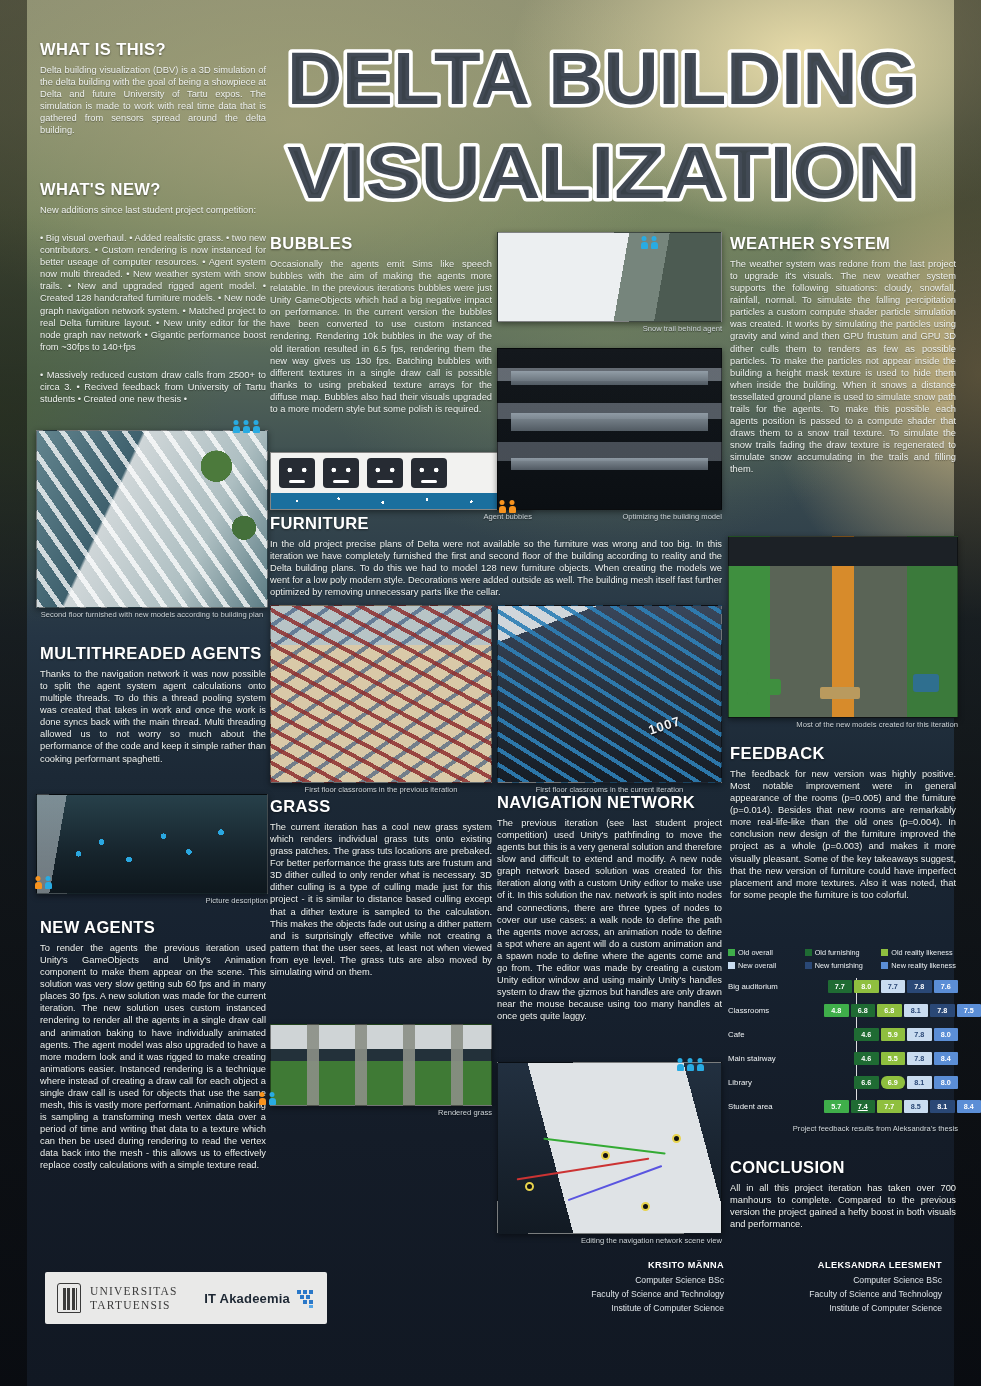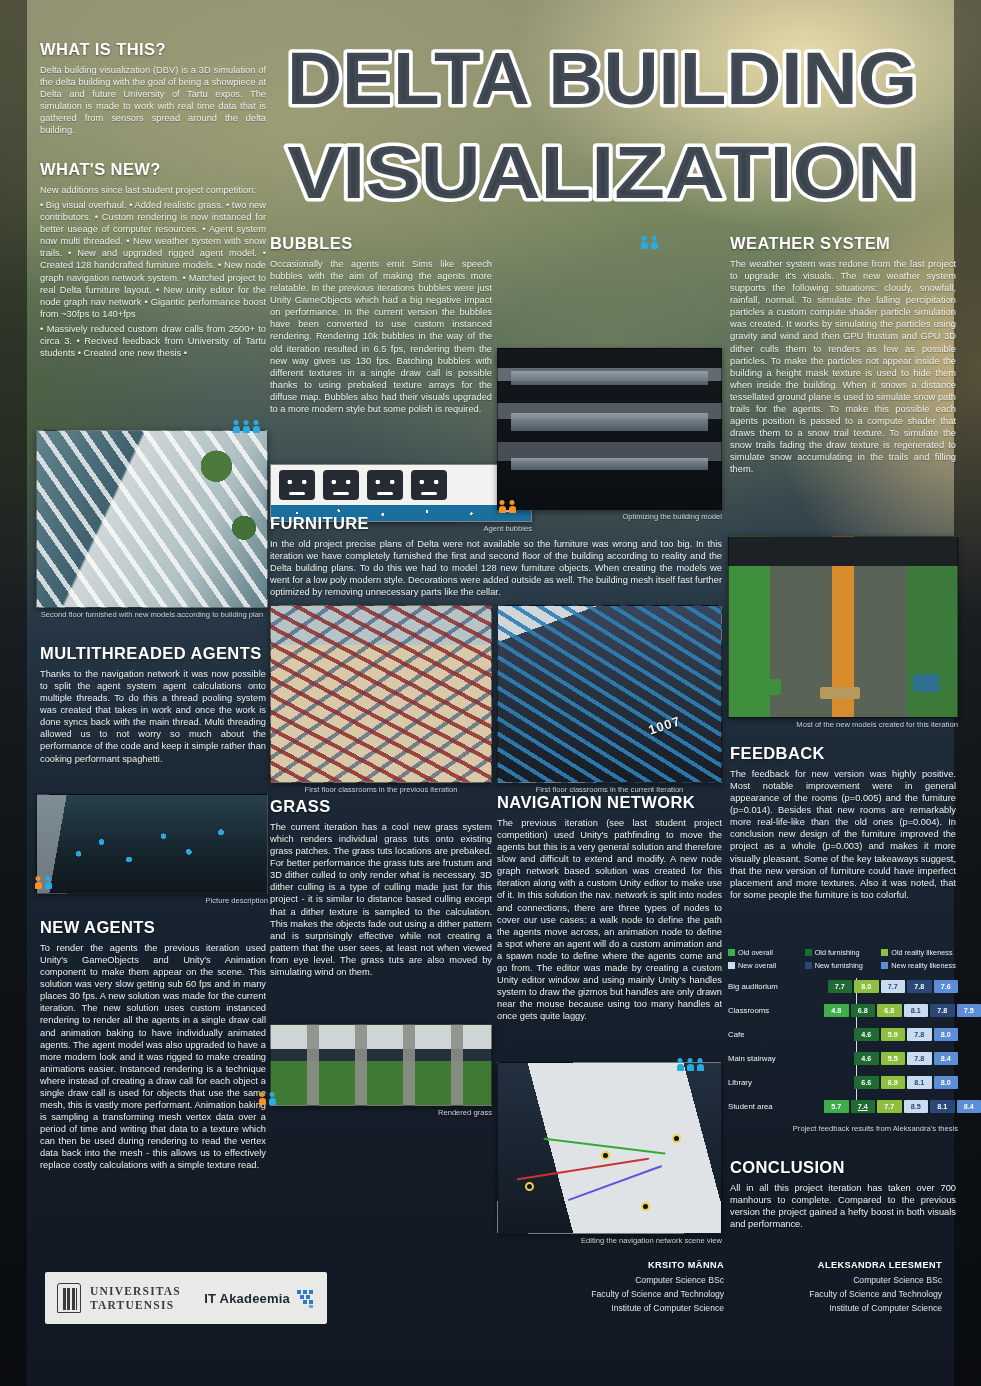--- a/index.html
+++ b/index.html
@@ -15,21 +15,21 @@
       linear-gradient(180deg,#8f9173 0%,#89906f 8%,#75845f 16%,#55675a 26%,#36474e 36%,
                       #253544 46%,#1c2936 56%,#172230 68%,#141c28 82%,#111823 100%);}
   .edge{position:absolute;top:0;bottom:0;width:27px;background:linear-gradient(180deg,rgba(28,28,18,.55),rgba(8,10,14,.85));}
   .edge.l{left:0}.edge.r{right:0}
 
   .blk{position:absolute;}
   .sec-h{font-size:16.5px;font-weight:bold;letter-spacing:.4px;margin:0 0 5px 0;
          text-shadow:0 1px 2px rgba(0,0,0,.45);}
   .sec-b{font-size:9.3px;line-height:1.3;text-align:justify;color:#eef1ee;margin:0;
          text-shadow:0 1px 1px rgba(0,0,0,.35);}
-  .sec-b + .sec-b{margin-top:3px;}
+  .sec-b + .sec-b{margin-top:16px;}
   .cap{font-size:7.6px;color:#d3dade;margin-top:2px;text-shadow:0 1px 1px rgba(0,0,0,.5);}
   .cap.r{text-align:right}.cap.c{text-align:center}
 
   .fig-img{position:relative;width:100%;border:1px solid rgba(0,0,0,.45);
            box-shadow:0 2px 6px rgba(0,0,0,.45);overflow:hidden;box-sizing:border-box;}
 
   
   .im-secondfloor{background:
      radial-gradient(circle 26px at 78% 20%, #4c7a3c 60%, transparent 61%),
      radial-gradient(circle 20px at 90% 55%, #44703a 60%, transparent 61%),
@@ -113,21 +113,21 @@
   .ch-boxes{flex:1;display:flex;justify-content:flex-end;gap:2px;}
   .ch-box{width:24.5px;height:13px;line-height:13px;text-align:center;font-size:7.2px;font-weight:bold;
           color:#fff;border-radius:1px;box-sizing:border-box;}
 
   
   .logo-box{position:absolute;left:45px;top:1272px;width:282px;height:52px;background:#e9e9e8;
             border-radius:2px;display:flex;align-items:center;padding:0 12px;box-sizing:border-box;gap:9px;}
   .ut-emblem{width:24px;height:30px;border-radius:3px 3px 1px 1px;background:#3a3a3a;position:relative;flex:0 0 auto;
      background-image:repeating-linear-gradient(90deg, transparent 0 3px, #e9e9e8 3px 4.5px);
      background-clip:content-box;padding:4px 3px 2px 3px;box-sizing:border-box;border:1px solid #3a3a3a;}
-  .ut-name{font-family:"Liberation Serif",serif;font-size:11.5px;font-weight:bold;color:#3b3b3b;
+  .ut-name{font-family:"Liberation Serif",serif;font-size:11.5px;font-weight:normal;color:#3b3b3b;
            letter-spacing:1.2px;line-height:1.25;}
   .itak{margin-left:auto;display:flex;align-items:center;gap:5px;}
   .itak-name{font-size:13px;color:#1d2733;font-weight:bold;letter-spacing:.2px;}
   .px-arrow{width:20px;height:20px;flex:0 0 auto;
      background:
       conic-gradient(from 0deg, transparent 0, transparent 0) no-repeat,
       radial-gradient(circle 2.4px at 4px 4px,  #2a78c8 95%, transparent),
       radial-gradient(circle 2.4px at 10px 4px, #2a78c8 95%, transparent),
       radial-gradient(circle 2.4px at 16px 4px, #2a78c8 95%, transparent),
       radial-gradient(circle 2.4px at 7px 9px,  #2a78c8 95%, transparent),
@@ -150,21 +150,21 @@
   <svg class="title-svg" width="652" height="196" viewBox="0 0 652 196">
     <text x="326" y="78" text-anchor="middle" textLength="630" lengthAdjust="spacingAndGlyphs" font-family="Liberation Sans, sans-serif" font-size="74" font-weight="bold" fill="#323b46" fill-opacity="0.92" stroke="#ffffff" stroke-width="7" stroke-linejoin="round" paint-order="stroke">DELTA BUILDING</text>
     <text x="326" y="172" text-anchor="middle" textLength="630" lengthAdjust="spacingAndGlyphs" font-family="Liberation Sans, sans-serif" font-size="74" font-weight="bold" fill="#323b46" fill-opacity="0.92" stroke="#ffffff" stroke-width="7" stroke-linejoin="round" paint-order="stroke">VISUALIZATION</text>
   </svg>
 
   <div class="blk" style="left:40px;top:40px;width:226px;">
     <h2 class="sec-h">WHAT IS THIS?</h2>
     <p class="sec-b">Delta building visualization (DBV) is a 3D simulation of the delta building with the goal of being a showpiece at Delta and future University of Tartu expos. The simulation is made to work with real time data that is gathered from sensors spread around the delta building.</p>
   </div>
 
-  <div class="blk" style="left:40px;top:160px;width:226px;">
+  <div class="blk" style="left:40px;top:180px;width:226px;">
     <h2 class="sec-h">WHAT'S NEW?</h2>
     <p class="sec-b">New additions since last student project competition:</p>
     <p class="sec-b">• Big visual overhaul. • Added realistic grass. • two new contributors. • Custom rendering is now instanced for better useage of computer resources. • Agent system now multi threaded. • New weather system with snow trails. • New and upgraded rigged agent model. • Created 128 handcrafted furniture models. • New node graph navigation network system. • Matched project to real Delta furniture layout. • New unity editor for the node graph nav network • Gigantic performance boost from ~30fps to 140+fps</p>
     <p class="sec-b">• Massively reduced custom draw calls from 2500+ to circa 3. • Recived feedback from University of Tartu students • Created one new thesis •</p>
   </div>
 
   <div class="figs" style="left:232px;top:420px;">
     <span class="fig b"></span>
     <span class="fig b"></span>
     <span class="fig b"></span>
@@ -193,21 +193,21 @@
   <div class="blk" style="left:40px;top:918px;width:226px;">
     <h2 class="sec-h">NEW AGENTS</h2>
     <p class="sec-b">To render the agents the previous iteration used Unity's GameObjects and Unity's Animation component to make them appear on the scene. This solution was very slow getting sub 60 fps and in many places 30 fps. A new solution was made for the current iteration. The new solution uses custom instanced rendering to render all the agents in a single draw call and animation baking to have individually animated agents. The agent model was also upgraded to have a more modern look and it was rigged to make creating animations easier. Instanced rendering is a technique where instead of creating a draw call for each object a single draw call is used for objects that use the same mesh, this is vastly more performant. Animation baking is sampling a transforming mesh vertex data over a period of time and writing that data to a texture which can then be used during rendering to read the vertex data back into the mesh - this allows us to effectively replace costly calculations with a simple texture read.</p>
   </div>
 
   <div class="blk" style="left:270px;top:234px;width:222px;">
     <h2 class="sec-h">BUBBLES</h2>
     <p class="sec-b">Occasionally the agents emit Sims like speech bubbles with the aim of making the agents more relatable. In the previous iterations bubbles were just Unity GameObjects which had a big negative impact on performance. In the current version the bubbles have been converted to use custom instanced rendering. Rendering 10k bubbles in the way of the old iteration resulted in 6.5 fps, rendering them the new way gives us 130 fps. Batching bubbles with different textures in a single draw call is possible thanks to using prebaked texture arrays for the diffuse map. Bubbles also had their visuals upgraded to a more modern style but some polish is required.</p>
   </div>
 
-  <div class="blk" style="left:270px;top:464px;width:262px;">
+  <div class="blk" style="left:270px;top:452px;width:262px;">
     <div class="fig-img im-bubbles" style="height:58px;">
       <span class="face"></span>
       <span class="face"></span>
       <span class="face"></span>
       <span class="face"></span>
       <span class="bubble-strip"></span>
     </div>
     <div class="cap r">Agent bubbles</div>
   </div>
 
@@ -247,20 +247,24 @@
     <div class="fig-img im-grass" style="height:82px;"></div>
     <div class="cap r">Rendered grass</div>
   </div>
 
 
   <div class="figs" style="left:640px;top:236px;">
     <span class="fig b"></span>
     <span class="fig b"></span>
   </div>
 
+  <div class="blk" style="left:497px;top:232px;width:225px;">
+    <div class="fig-img im-snow" style="height:90px;"></div>
+    <div class="cap r">Snow trail behind agent</div>
+  </div>
 
   <div class="blk" style="left:497px;top:348px;width:225px;">
     <div class="fig-img im-optimize" style="height:162px;">
       <span class="slab" style="top:14%;"></span>
       <span class="slab" style="top:40%;height:18px;"></span>
       <span class="slab" style="top:68%;height:12px;"></span>
     </div>
     <div class="cap r">Optimizing the building model</div>
   </div>
 
@@ -371,21 +375,21 @@
             <span class="ch-box" style="background: rgb(31, 107, 51);">4.6</span>
             <span class="ch-box" style="background: rgb(143, 191, 63);">5.5</span>
             <span class="ch-box" style="background: rgb(201, 220, 240); color: rgb(42, 72, 118);">7.8</span>
             <span class="ch-box" style="background: rgb(91, 142, 214);">8.4</span>
           </span>
         </div>
         <div class="ch-row">
           <span class="ch-label">Library</span>
           <span class="ch-boxes">
             <span class="ch-box" style="background: rgb(31, 107, 51); margin-left: 10px;">6.6</span>
-            <span class="ch-box" style="background: rgb(143, 191, 63);">6.9</span>
+            <span class="ch-box" style="background: rgb(143, 191, 63); border-radius: 6px;">6.9</span>
             <span class="ch-box" style="background: rgb(201, 220, 240); color: rgb(42, 72, 118);">8.1</span>
             <span class="ch-box" style="background: rgb(91, 142, 214);">8.0</span>
           </span>
         </div>
         <div class="ch-row">
           <span class="ch-label">Student area</span>
           <span class="ch-boxes">
             <span class="ch-box" style="background: rgb(63, 174, 74);">5.7</span>
             <span class="ch-box" style="background: rgb(31, 107, 51); text-decoration: underline;">7.4</span>
             <span class="ch-box" style="background: rgb(143, 191, 63);">7.7</span>

